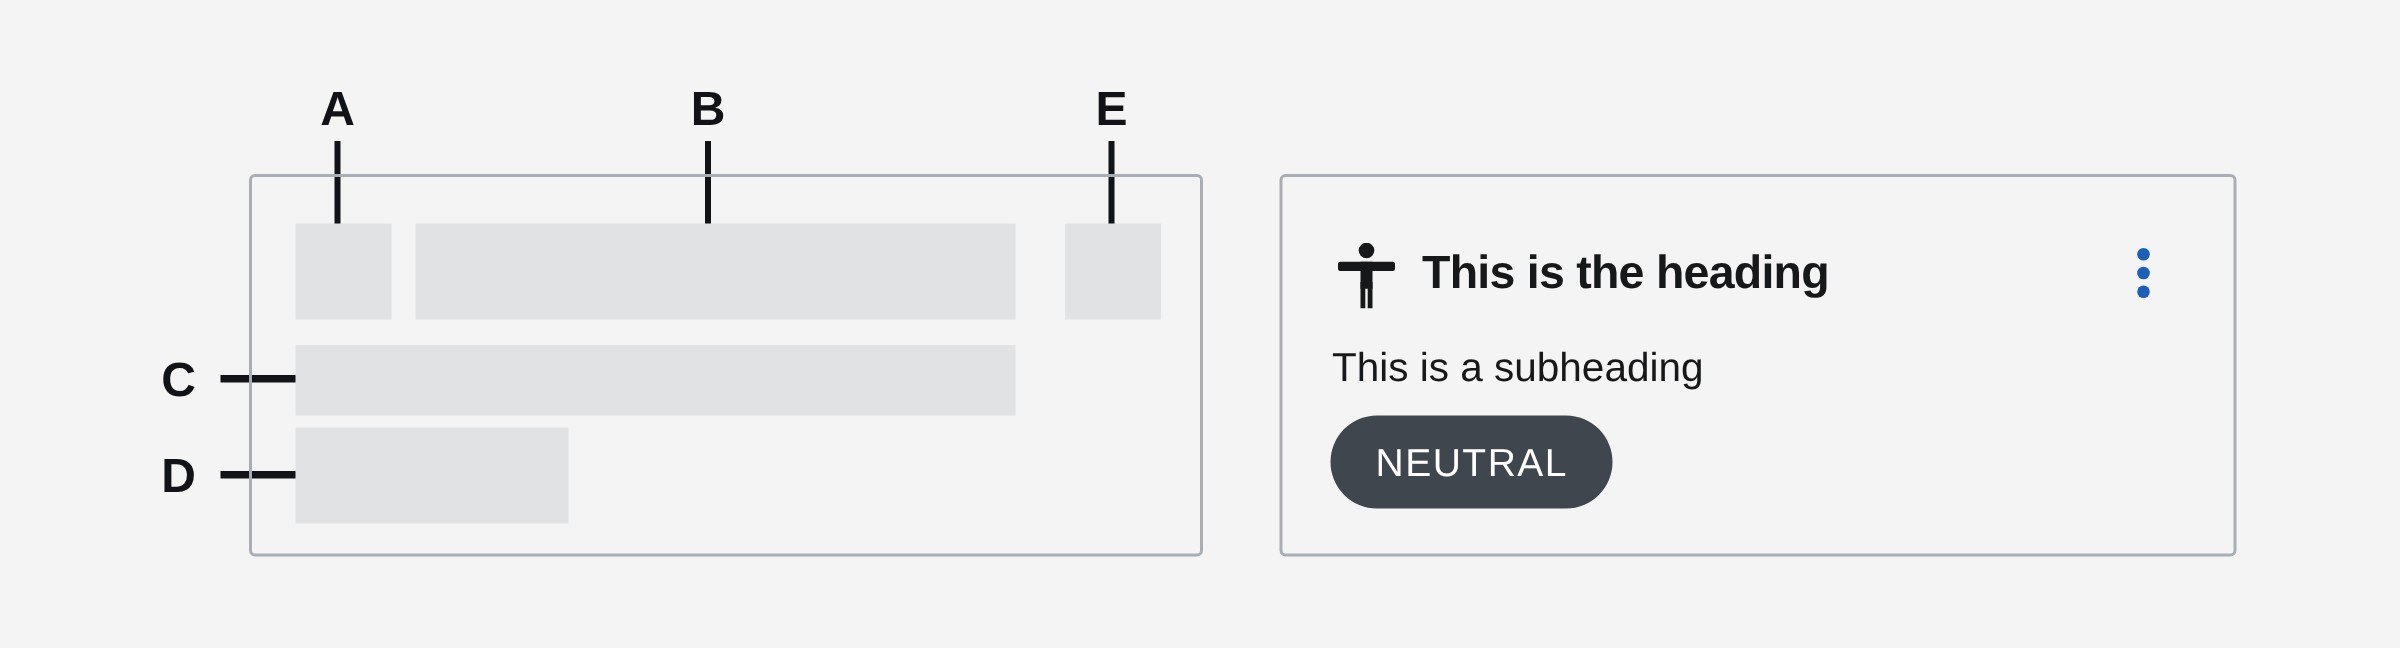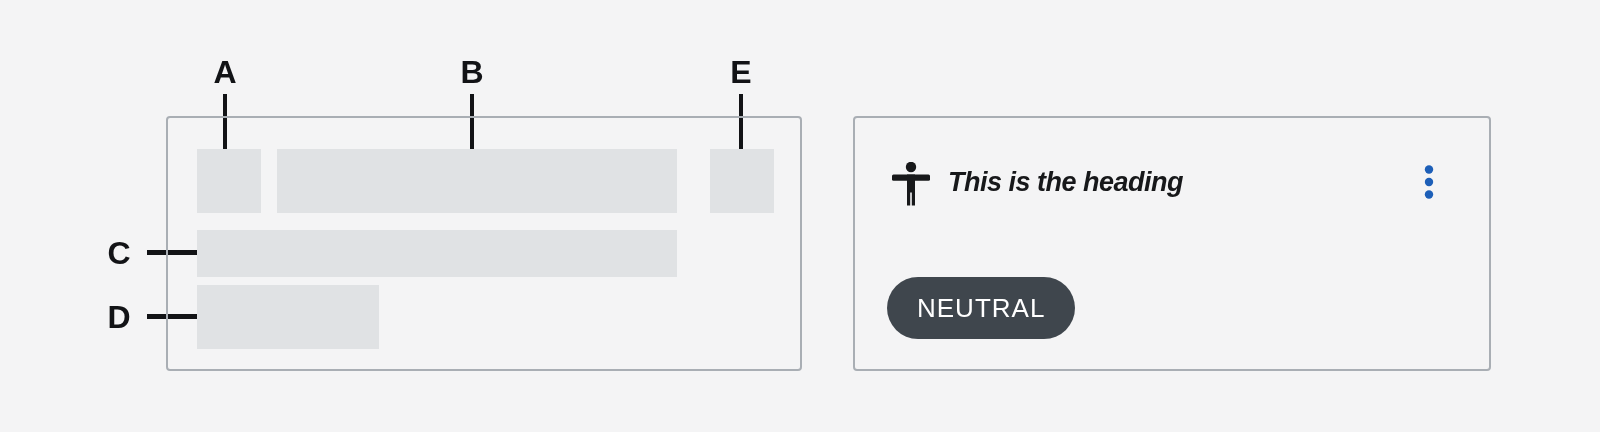--- a/index.html
+++ b/index.html
@@ -36,27 +36,26 @@
     width: 4px;
     background: #121316;
   }
   .ann-line-h {
     position: absolute;
     height: 5px;
     background: #121316;
   }
   .heading {
     position: absolute;
-    font-size: 27px;
+    font-size: 31px;
     font-weight: 700;
     line-height: 44px;
     color: #17181a;
     white-space: nowrap;
     letter-spacing: -0.5px;
-    font-style: italic;
   }
   .subheading {
     position: absolute;
     font-size: 27px;
     font-weight: 400;
     line-height: 34px;
     color: #17181a;
     white-space: nowrap;
   }
   .badge {
@@ -126,19 +125,20 @@
     <div class="heading" style="left: 93px; top: 42px; color: rgb(23, 24, 26);">This is the heading</div>
 
     <button class="menu-btn" style="left: 569px; top: 47px; width: 10px; height: 34px; color: rgb(29, 95, 184);">
       <svg width="10" height="34" viewBox="0 0 10 34" aria-hidden="true">
         <circle cx="5" cy="4.5" r="4.2" fill="currentColor"></circle>
         <circle cx="5" cy="17" r="4.2" fill="currentColor"></circle>
         <circle cx="5" cy="29.5" r="4.2" fill="currentColor"></circle>
       </svg>
     </button>
 
+    <div class="subheading" style="left: 33px; top: 110px; color: rgb(23, 24, 26);">This is a subheading</div>
 
     <span class="badge" style="left: 32px; top: 159px; background: rgb(63, 70, 77); color: rgb(255, 255, 255);">
       <span>NEUTRAL</span>
     </span>
   </div>
 
 </div>
 
 </body></html>

